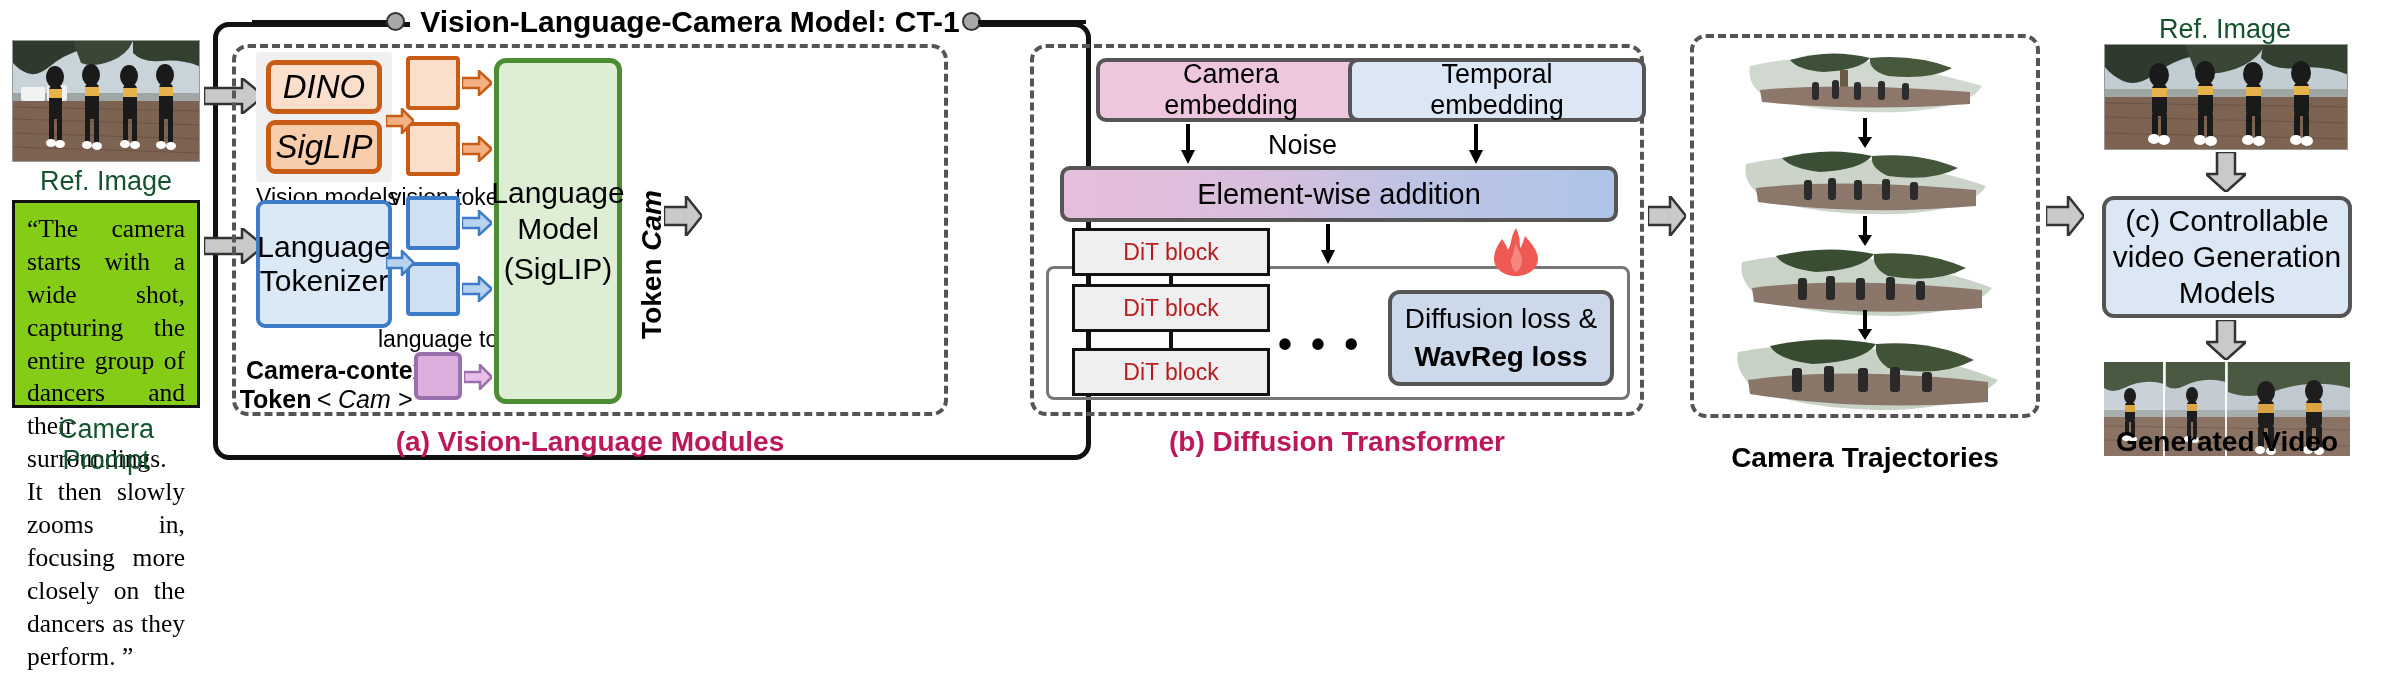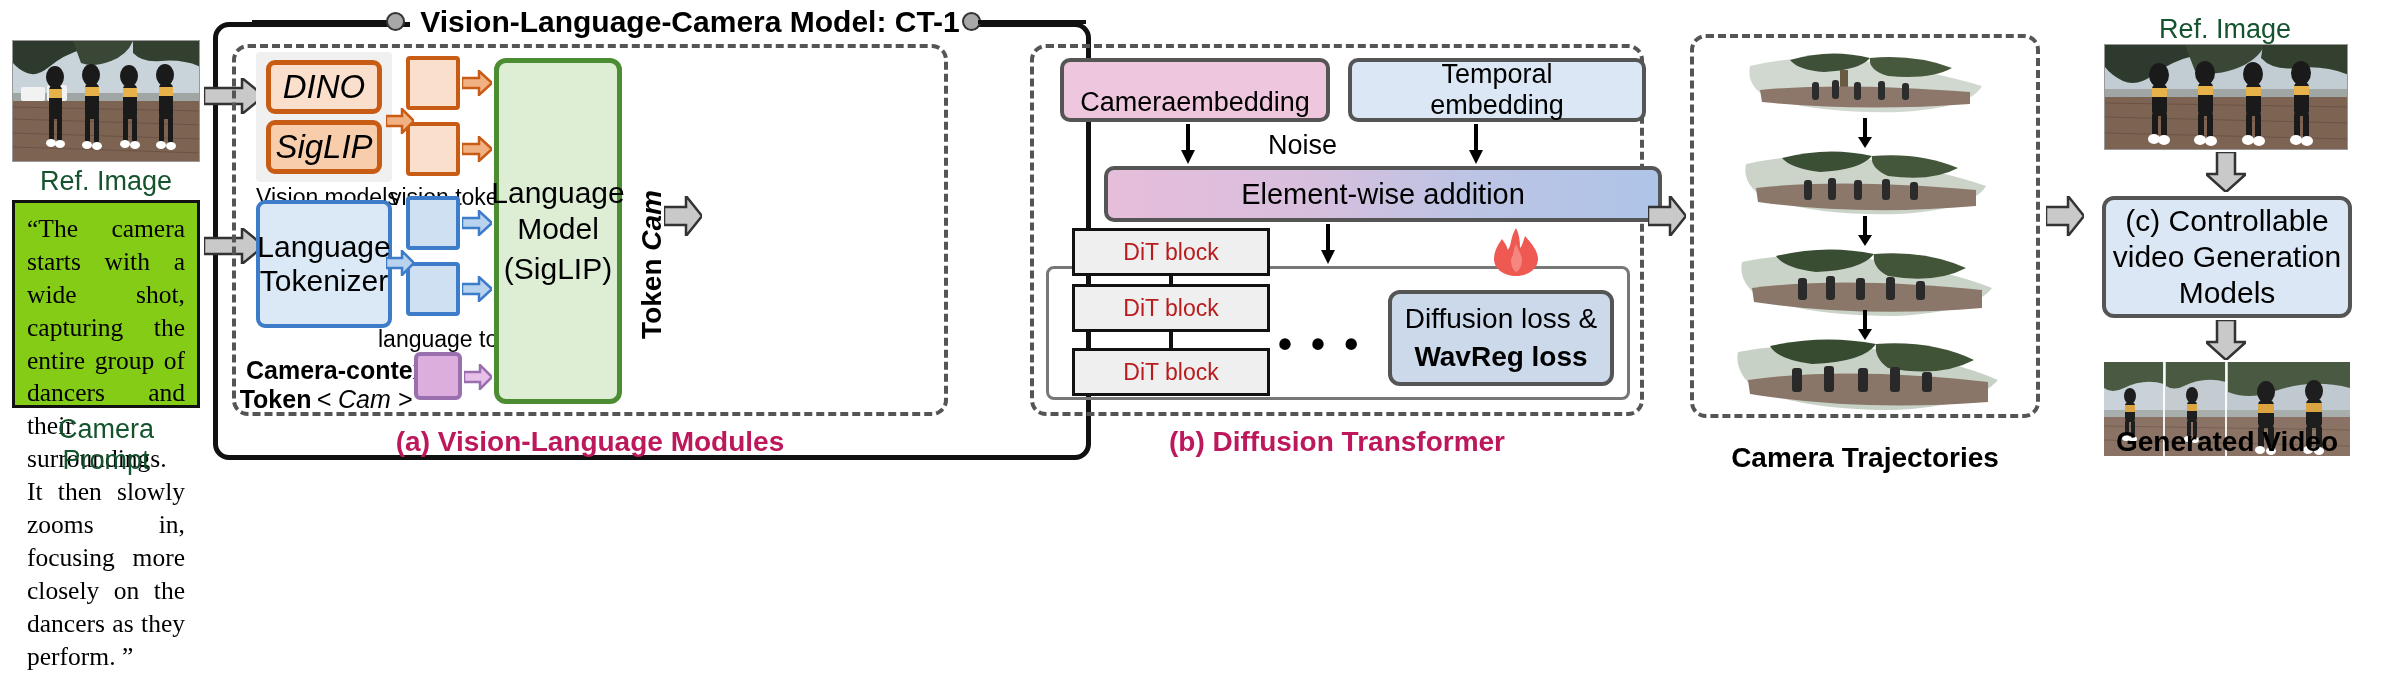--- a/index.html
+++ b/index.html
@@ -231,21 +231,21 @@
   </div>
 </div>
 <div class="abs" style="left:664px; top:196px;">
   <svg width="38" height="40" viewBox="0 0 38 40">
       <path d="M0 11 H22 V0 L38 20 L22 40 V29 H0 Z" fill="#c9c9c9" stroke="#333" stroke-width="2.5"></path>
     </svg>
 </div>
 
 <div class="abs dashed-grp" style="left:1030px; top:44px; width:614px; height:372px;"></div>
 
-<div class="abs camemb ctr" style="left:1060px; top:58px; width:270px; height:64px; flex-direction:row;align-items:flex-end;">
+<div class="abs camemb ctr" style="left:1096px; top:58px; width:270px; height:64px; flex-direction:column;">
   <span>Camera</span>
   <span>embedding</span>
 </div>
 <div class="abs tempemb ctr" style="left:1348px; top:58px; width:298px; height:64px; flex-direction:column;">
   <span>Temporal</span>
   <span>embedding</span>
 </div>
 
 <div class="abs" style="left:1178px; top:124px;">
   <svg width="20" height="40" viewBox="0 0 20 40">
@@ -254,21 +254,21 @@
     </svg>
 </div>
 <div class="abs" style="left:1466px; top:124px;">
   <svg width="20" height="40" viewBox="0 0 20 40">
       <line x1="10" y1="0" x2="10" y2="28" stroke="#000" stroke-width="4"></line>
       <path d="M10 40 L3 26 H17 Z" fill="#000"></path>
     </svg>
 </div>
 <div class="abs noise" style="left:1268px; top:130px;">Noise</div>
 
-<div class="abs ewa ctr" style="left:1060px; top:166px; width:558px; height:56px;margin-left:44px;">Element-wise addition</div>
+<div class="abs ewa ctr" style="left:1060px; top:166px; width:558px; height:56px;">Element-wise addition</div>
 
 <div class="abs" style="left:1318px; top:224px;">
   <svg width="20" height="40" viewBox="0 0 20 40">
       <line x1="10" y1="0" x2="10" y2="28" stroke="#000" stroke-width="4"></line>
       <path d="M10 40 L3 26 H17 Z" fill="#000"></path>
     </svg>
 </div>
 
 <div class="abs" style="left:1046px; top:266px; width:584px; height:134px; border:3px solid #777; border-radius:8px;"></div>
 

